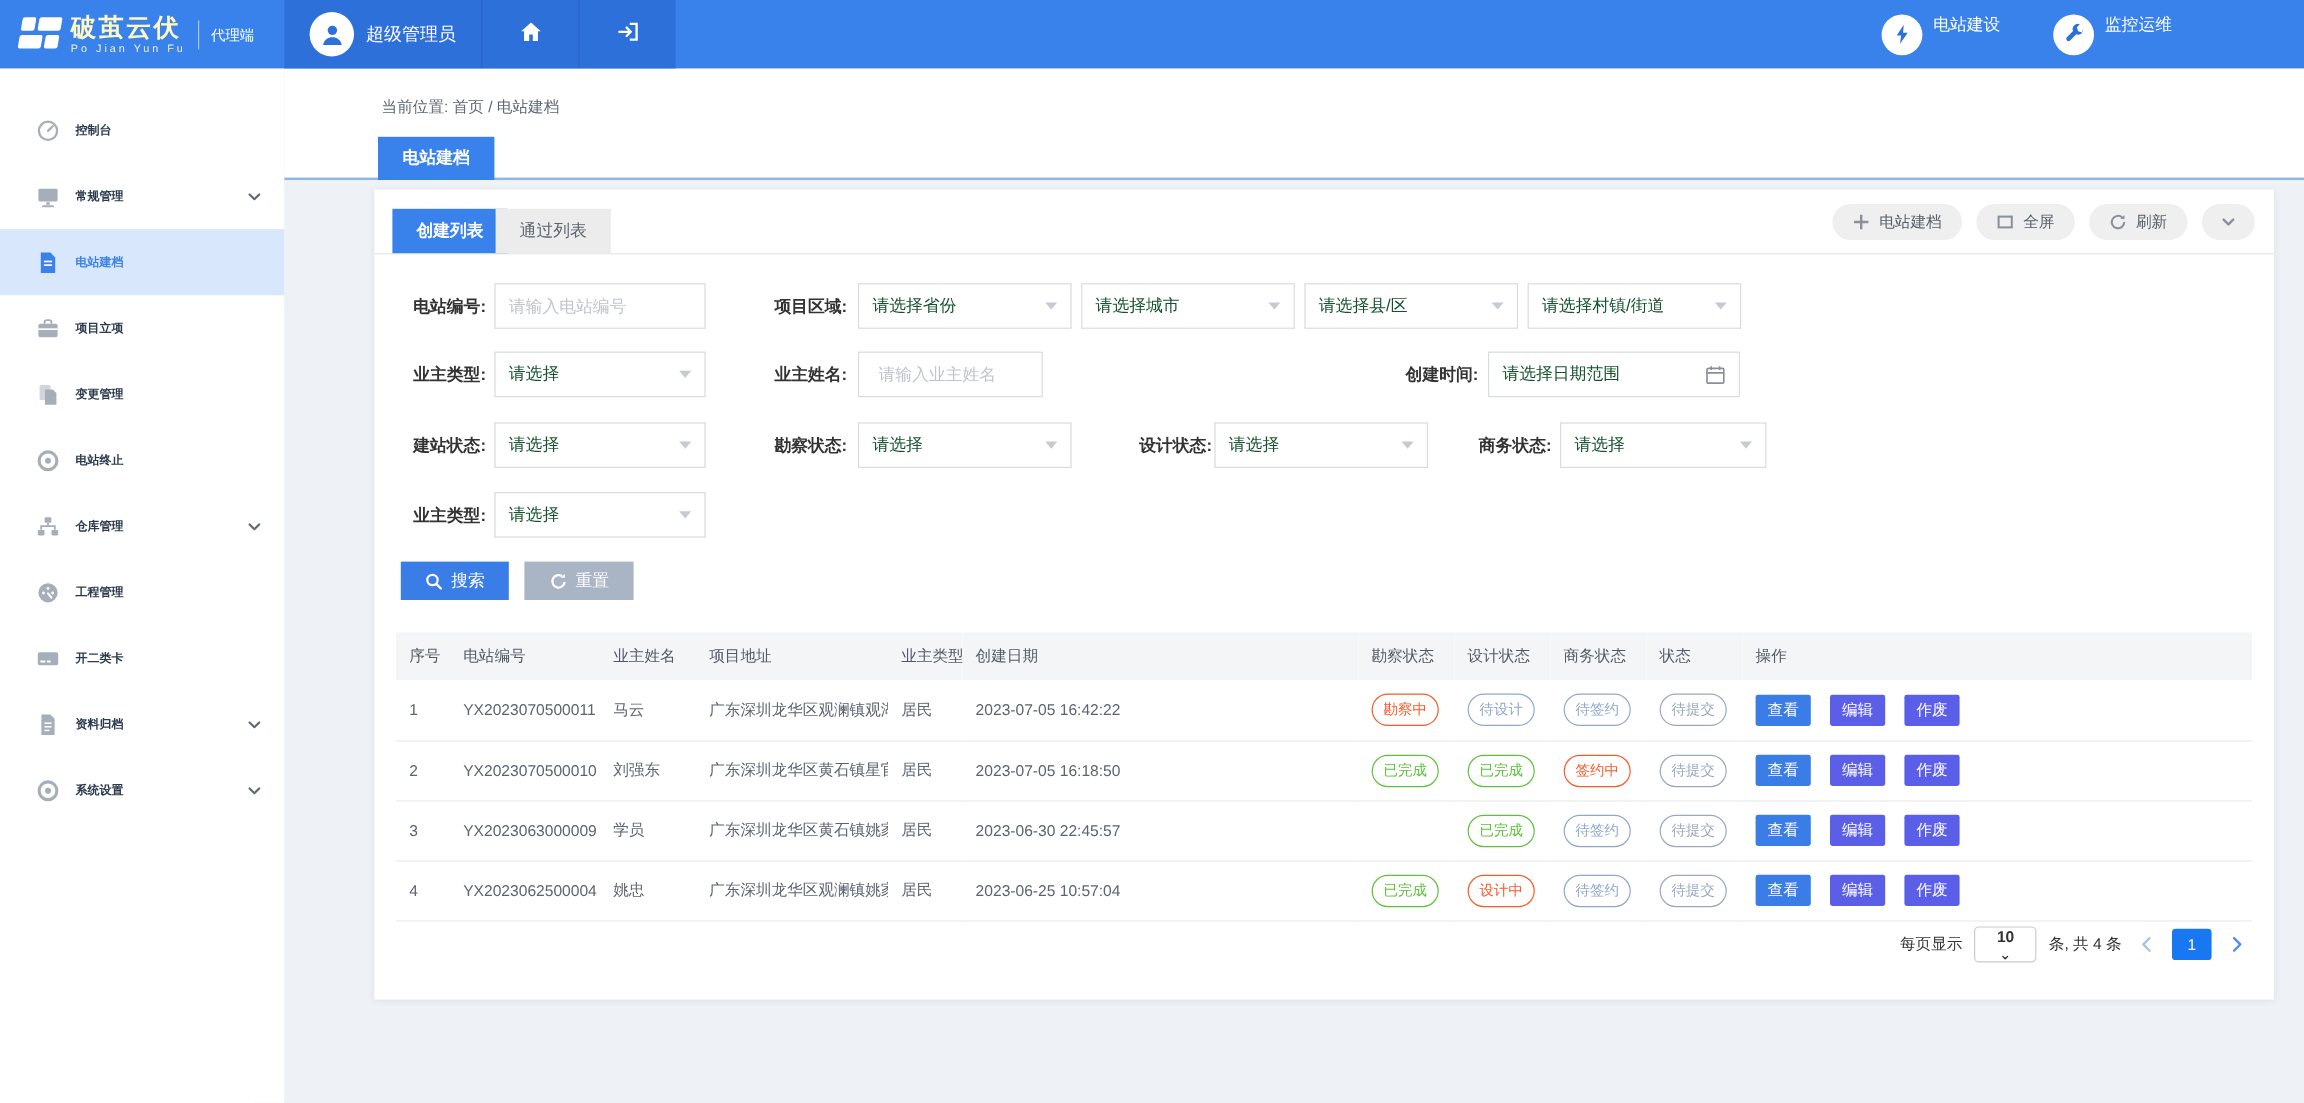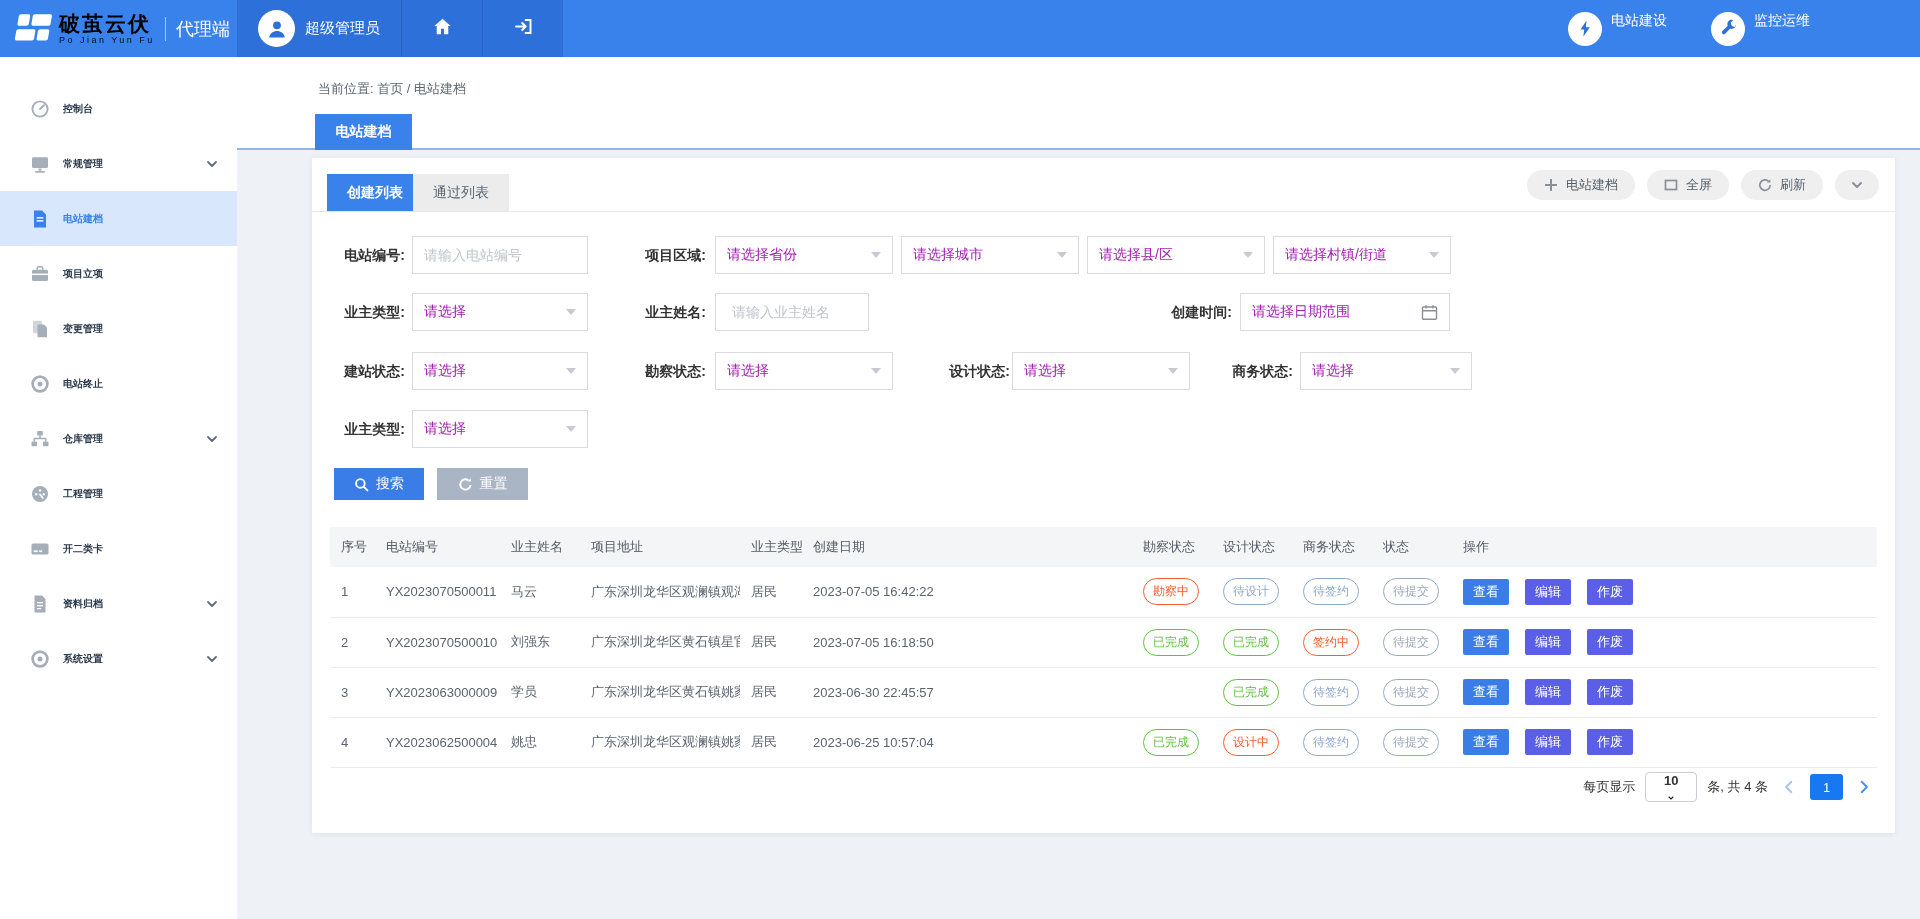--- a/index.html
+++ b/index.html
@@ -3,24 +3,24 @@
 <meta charset="utf-8">
 <style>
   * { margin:0; padding:0; box-sizing:border-box; }
   html,body { width:1920px; height:919px; font-family:"Liberation Sans","DejaVu Sans",sans-serif; background:#eef1f5; overflow:hidden; }
   .app { position:relative; width:1920px; height:919px; }
 
   
   .topbar { position:absolute; left:0; top:0; width:1920px; height:57px; background:#3a82eb; display:flex; align-items:stretch; z-index:10; }
   .brand { width:237px; display:flex; align-items:center; padding-left:13px; }
   .brand-logo { width:40px; height:38px; display:flex; align-items:center; }
-  .brand-text { margin-left:6px; color:#000000; }
+  .brand-text { margin-left:6px; color:#fef9c3; }
   .brand-title { font-size:21px; font-weight:700; letter-spacing:2px; line-height:23px; }
   .brand-sub { font-size:9px; letter-spacing:2.5px; opacity:.92; }
-  .brand-portal { margin-left:10px; padding-left:10px; border-left:1px solid rgba(255,255,255,.55); color:#fff; font-size:18px; height:24px; line-height:24px; }
+  .brand-portal { margin-left:10px; padding-left:10px; border-left:1px solid rgba(255,255,255,.55); color:#fff; font-size:12px; height:24px; line-height:24px; }
   .user-zone { background:#2e70d9; display:flex; align-items:stretch; }
   .uz-user { display:flex; align-items:center; gap:10px; padding:0 21px; color:#fff; font-size:15px; cursor:pointer; }
   .avatar { width:37px; height:37px; border-radius:50%; background:#fff; color:#2e70d9; display:flex; align-items:center; justify-content:center; }
   .avatar svg { width:24px; height:24px; }
   .uz-ico { width:81px; display:flex; align-items:center; justify-content:center; color:#fff; border-left:1px solid rgba(0,0,0,.12); cursor:pointer; }
   .uz-ico svg { width:21px; height:21px; }
   .top-right { margin-left:auto; margin-right:110px; display:flex; align-items:center; gap:44px; }
   .top-link { display:flex; gap:9px; color:#fff; font-size:14px; cursor:pointer; }
   .circle-ico { width:34px; height:34px; border-radius:50%; background:#fff; color:#2e70d9; display:flex; align-items:center; justify-content:center; }
   .circle-ico svg { width:19px; height:19px; }
@@ -52,21 +52,21 @@
   .toolbar { position:absolute; right:16px; bottom:11px; display:flex; align-items:center; gap:12px; }
   .pill { height:30px; border-radius:16px; background:#efefef; border:none; color:#555e68; font-size:13px; display:flex; align-items:center; gap:8px; padding:0 17px; cursor:pointer; font-family:inherit; }
   .pico { width:14px; height:14px; color:#8a909b; display:flex; }
   .pico svg { width:14px; height:14px; }
 
   
   .filter-area { position:relative; height:256px; }
   .f-row { position:absolute; left:0; right:0; height:38px; }
   .f-label { position:absolute; top:0; line-height:38px; font-size:14px; color:#333; font-weight:700; text-align:right; white-space:nowrap; }
   .f-ctl { position:absolute; top:0; height:38px; border:1px solid #d8dbe0; background:#fff; font-size:14px; }
-  div.f-ctl { display:flex; align-items:center; padding:0 11px; color:#a21caf; cursor:pointer; }
+  div.f-ctl { display:flex; align-items:center; padding:0 11px; color:#14532d; cursor:pointer; }
   input.f-ctl { padding:0 11px; color:#333; outline:none; font-family:inherit; }
   input.f-ctl::placeholder { color:#c0c4cc; }
   .caret-tri { width:0; height:0; border-left:5px solid transparent; border-right:5px solid transparent; border-top:6px solid #c6cad2; margin-left:auto; }
   .cal-ico { margin-left:auto; width:17px; height:17px; color:#8a909b; }
   .cal-ico svg { width:17px; height:17px; }
 
   .btn-row { position:absolute; left:0; top:310px; height:32px; width:100%; }
   .btn { position:absolute; top:0; height:32px; border:none; color:#fff; font-size:14px; display:flex; align-items:center; justify-content:center; gap:7px; cursor:pointer; font-family:inherit; }
   .btn-search { left:22px; width:90px; background:#3a7de6; }
   .btn-reset { left:125px; width:91px; background:#a9b4c4; }

